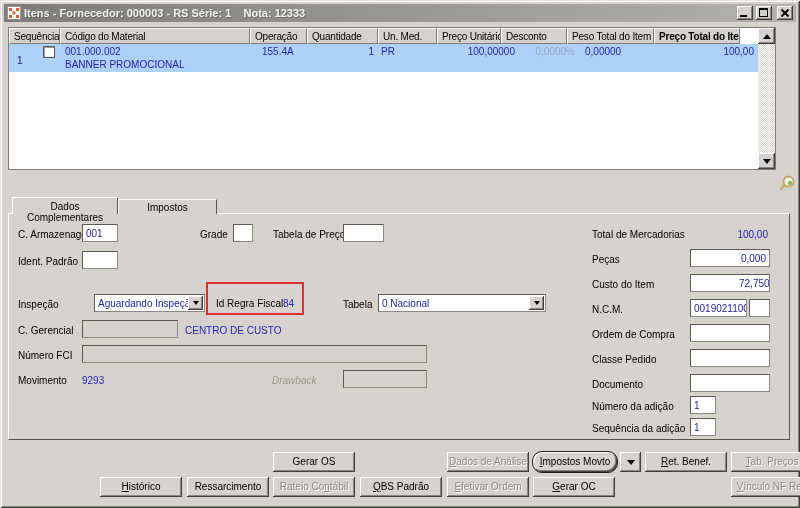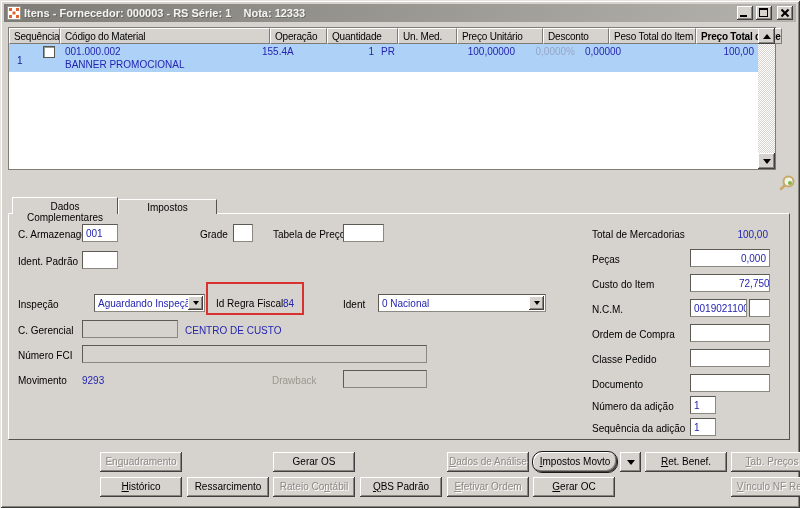--- a/index.html
+++ b/index.html
@@ -28,22 +28,22 @@
   .g-x1,.g-x2 { position:absolute; left:7px; top:2px; width:2px; height:10px; background:#000; }
   .g-x1 { transform:rotate(45deg);} .g-x2 { transform:rotate(-45deg);}
   
   .grid { position:absolute; left:8px; top:27px; width:768px; height:143px;
     background:#fff; border:1px solid #7f7d76; }
   .grid-header { position:absolute; left:0; top:0; height:16px; display:flex; }
   .gh { height:16px; background:#d6d3ce; border-top:1px solid #fff; border-left:1px solid #fff;
     border-right:1px solid #7d7b74; border-bottom:1px solid #7d7b74;
     font-size:10px; letter-spacing:-0.2px; padding:2px 0 0 4px; white-space:nowrap; overflow:hidden; }
   .gh.b { font-weight:bold; }
-  .c0{width:51px}.c1{width:210px}.c2{width:57px}.c3{width:71px}.c4{width:59px}
-  .c5{width:86px}.c6{width:66px}.c7{width:87px}.c8{width:86px}
+  .c0{width:51px}.c1{width:190px}.c2{width:57px}.c3{width:71px}.c4{width:59px}
+  .c5{width:64px}.c6{width:66px}.c7{width:87px}.c8{width:86px}
   .row1 { position:absolute; left:0; top:16px; width:749px; height:28px;
     background:#aed1f7; color:#2424b0; font-size:10px; }
   .row1 span { position:absolute; white-space:nowrap; }
   .seq-num { left:8px; top:11px; color:#1a1a8e; }
   .checkbox { position:absolute; left:34px; top:2px; width:12px; height:12px; background:#fff;
     border:1px solid #58564f; box-shadow: inset 1px 1px 0 #9b9993; }
   .codigo { left:56px; top:2px; } .descricao { left:56px; top:15px; }
   .operacao { left:253px; top:2px; }
   .qtd   { left:298px; top:2px; width:67px; text-align:right; }
   .unmed { left:372px; top:2px; }
@@ -67,21 +67,21 @@
   
   .tab { position:absolute; background:#d6d3ce; text-align:center;
     border-top:1px solid #fff; border-left:1px solid #fff; border-right:1px solid #55534d; }
   .tab.active { left:12px; top:197px; width:106px; height:17px; padding-top:3px; z-index:3; }
   .tab.inactive { left:118px; top:199px; width:99px; height:15px; padding-top:2px; z-index:2; }
   .tab-body { position:absolute; left:8px; top:213px; width:782px; height:227px; background:#d6d3ce;
     border-top:1px solid #fff; border-left:1px solid #fff;
     border-right:1px solid #55534d; border-bottom:1px solid #55534d; z-index:1; }
   
   .lbl { position:absolute; z-index:4; white-space:nowrap; }
-  .lbl.dim { color:#9a9790; }
+  .lbl.dim { color:#9a9790;font-style:italic; }
   .val { position:absolute; z-index:4; color:#2424b0; white-space:nowrap; }
   .inp { position:absolute; z-index:4; height:18px; background:#fff;
     border:1px solid #5c5a53; border-right-color:#8a887f; border-bottom-color:#8a887f;
     color:#2424b0; padding:3px 3px 0 3px; white-space:nowrap; overflow:hidden; }
   .inp.right { text-align:right;padding-left:48px; }
   .inp.dis { background:#d6d3ce; }
   .combo { padding-right:17px; }
   .combo-btn { position:absolute; right:1px; top:1px; bottom:1px; width:15px; background:#d6d3ce;
     box-shadow: inset -1px -1px 0 #404040, inset 1px 1px 0 #fff, inset -2px -2px 0 #87857e;
     display:flex; align-items:center; justify-content:center; }
@@ -187,21 +187,21 @@
     <span>Aguardando Inspeção</span>
     <span class="combo-btn">
         <span class="tri-dn"></span>
       </span>
   </div>
 
   <div class="redbox"></div>
   <div class="lbl" style="left:216px;top:298px">Id Regra Fiscal</div>
   <div class="val" style="left:283px;top:298px">84</div>
 
-  <div class="lbl" style="left:343px;top:299px">Ident</div>
+  <div class="lbl" style="left:343px;top:299px">Tabela</div>
   <div class="inp combo" style="left:378px;top:294px;width:168px">
     <span>0 Nacional</span>
     <span class="combo-btn">
         <span class="tri-dn"></span>
       </span>
   </div>
 
   <div class="lbl" style="left:18px;top:325px">C. Gerencial</div>
   <div class="inp dis" style="left:82px;top:320px;width:96px"></div>
   <div class="val" style="left:185px;top:325px">CENTRO DE CUSTO</div>
@@ -235,21 +235,20 @@
 
   <div class="lbl" style="left:592px;top:379px">Documento</div>
   <div class="inp" style="left:690px;top:374px;width:80px"></div>
 
   <div class="lbl" style="left:592px;top:401px">Número da adição</div>
   <div class="inp" style="left:690px;top:396px;width:26px">1</div>
 
   <div class="lbl" style="left:592px;top:423px">Sequência da adição</div>
   <div class="inp" style="left:690px;top:418px;width:26px">1</div>
 
-  <div class="btn dis r1" style="left:100px"><span>En</span><span class="accel">q</span><span>uadramento</span></div>
   <div class="btn r1" style="left:273px"><span>Gerar OS</span><span class="accel"></span><span></span></div>
   <div class="btn dis r1" style="left:447px"><span></span><span class="accel">D</span><span>ados de Análise</span></div>
   <div class="btn focus r1" style="left:533px;width:84px"><span></span><span class="accel">I</span><span>mpostos Movto</span></div>
   <div class="btn btn-arrow r1" style="left:620px">
       <span class="tri-dn"></span>
     </div>
   <div class="btn r1" style="left:645px"><span></span><span class="accel">R</span><span>et. Benef.</span></div>
   <div class="btn dis r1" style="left:731px"><span></span><span class="accel">T</span><span>ab. Preços</span></div>
 
   <div class="btn r2" style="left:100px"><span></span><span class="accel">H</span><span>istórico</span></div>

